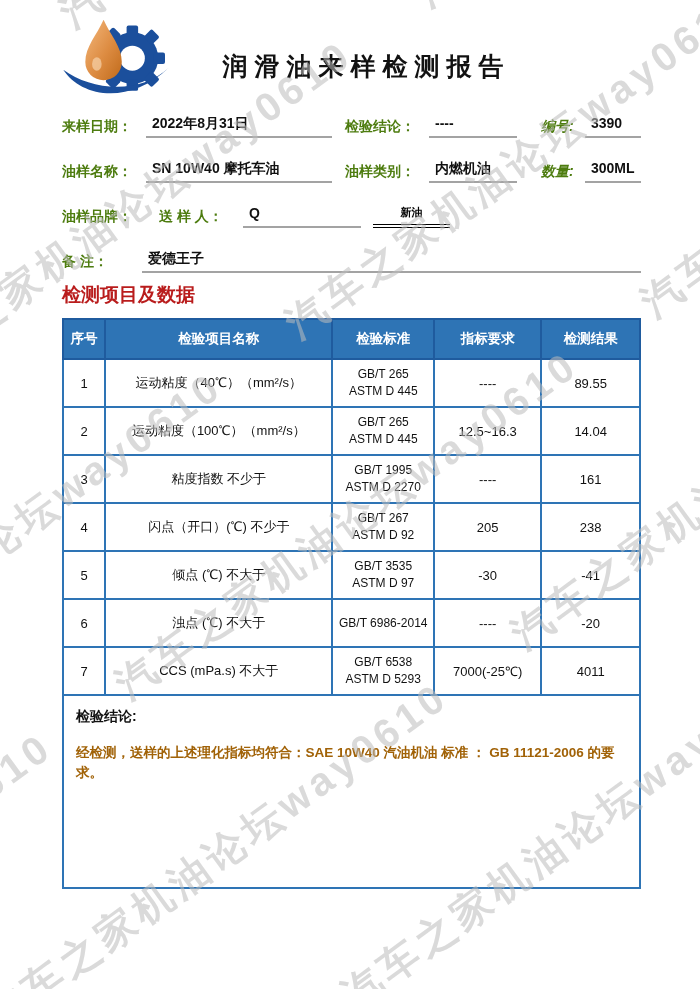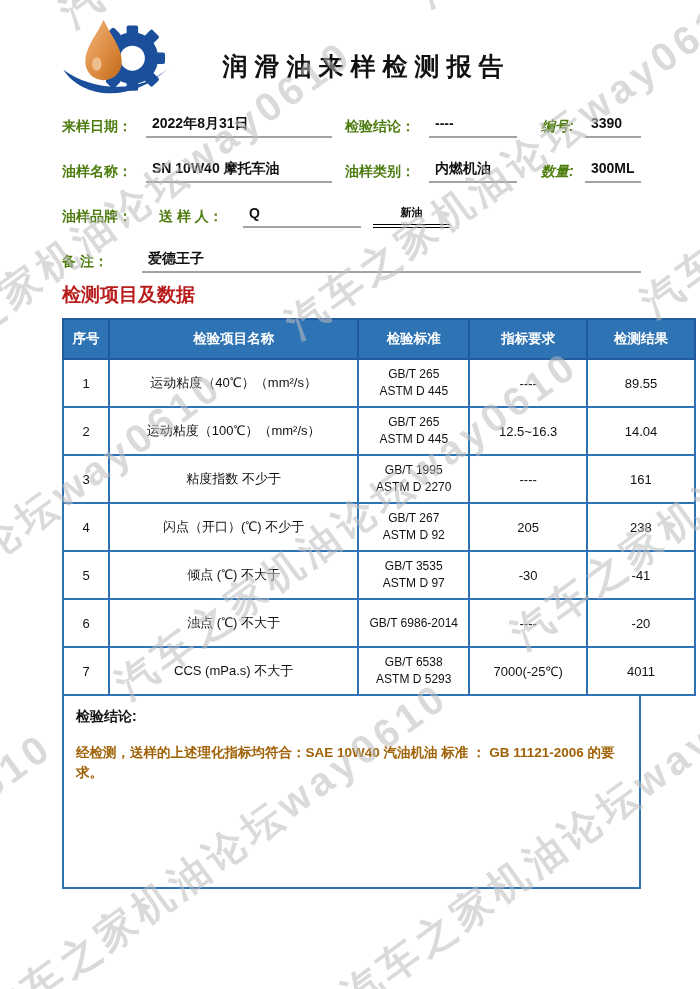--- a/index.html
+++ b/index.html
@@ -49,21 +49,21 @@
     border-bottom:4px double #000; width:77px; margin-left:12px;
     font-size:11px; font-weight:bold; text-align:center; line-height:20px; padding-bottom:2px;
   }
   .note-row { margin-bottom:9px; }
   .note-label { width:80px; }
   .note-value { flex:1; }
 
   .section-title { width:579px; font-size:19px; font-weight:bold; color:#b91c1c; margin:0 0 10px; }
 
   
-  table { border-collapse:collapse; width:634px; table-layout:fixed; }
+  table { border-collapse:collapse; width:579px; table-layout:fixed; }
   th {
     background:#2e74b5; color:#fff; font-size:13.5px; font-weight:bold;
     border:2px solid #1f5b9e; height:40px; text-align:center; vertical-align:middle;
   }
   td {
     border:2px solid #2e74b5; height:48px; text-align:center; vertical-align:middle;
     font-size:13px; color:#111; padding:2px 4px;
   }
   td.std { font-size:12px; white-space:pre-line; line-height:1.4;margin-left:32px; }
   td.proj { font-size:13px; }

